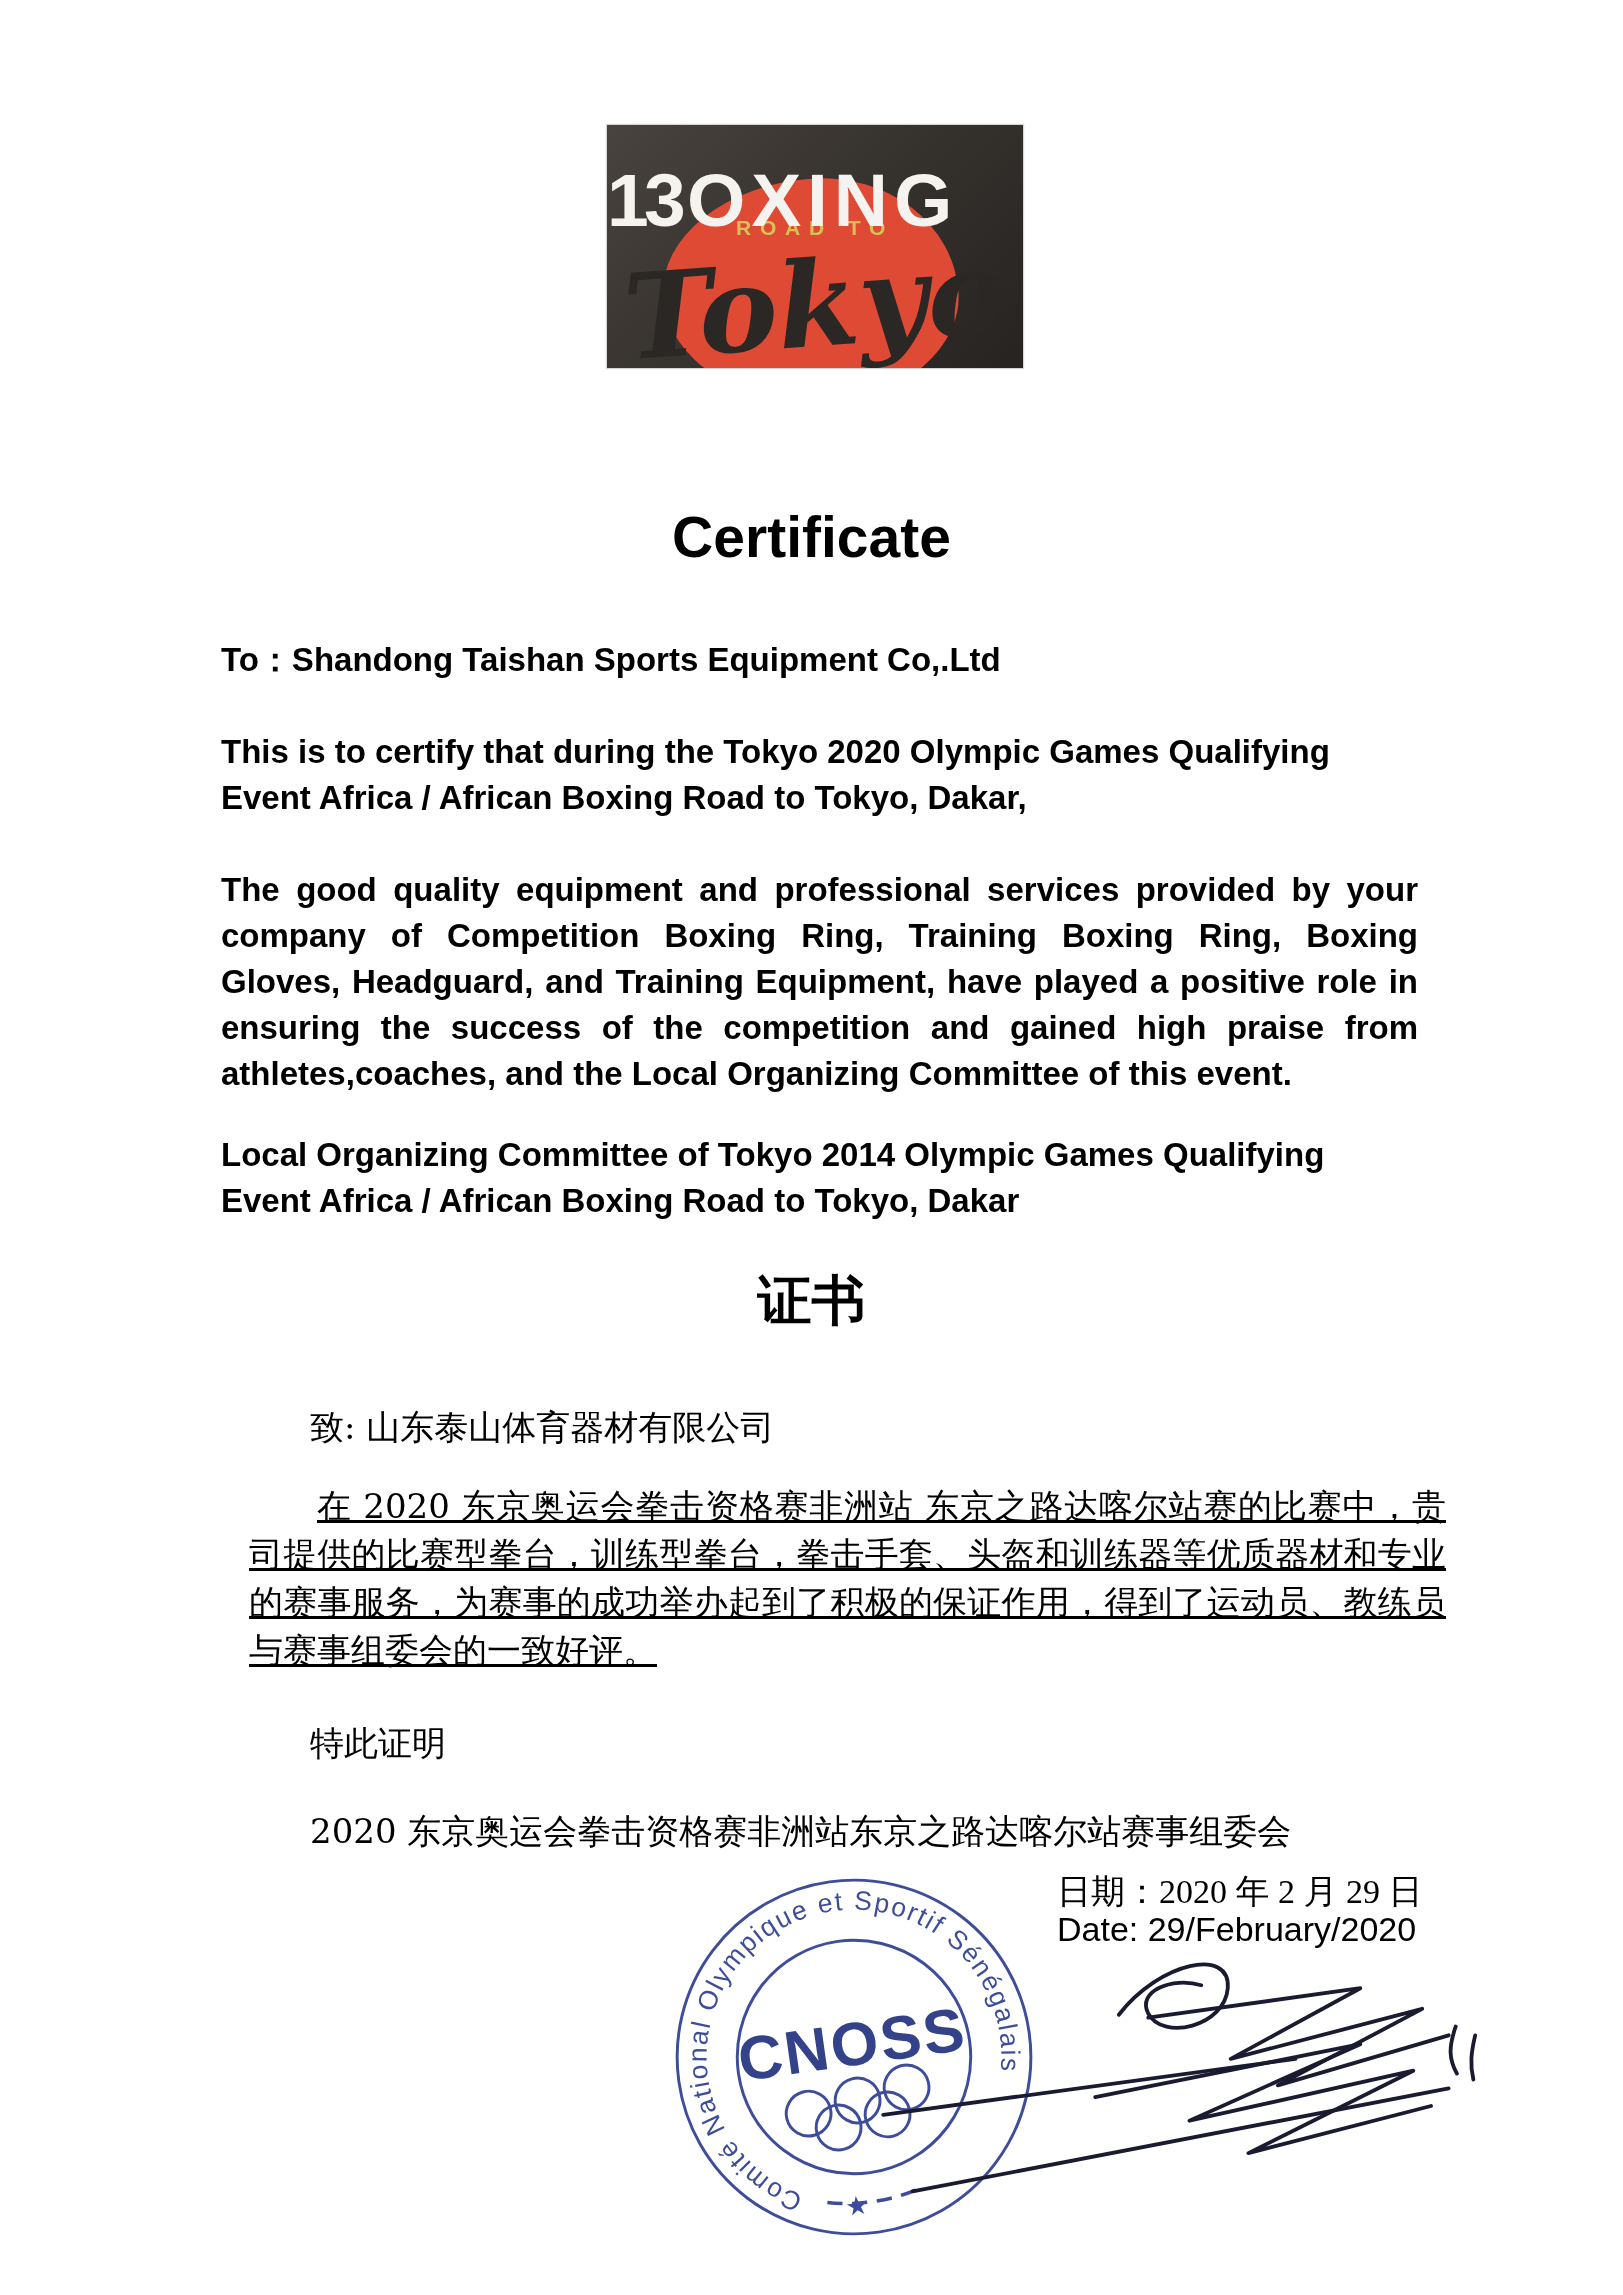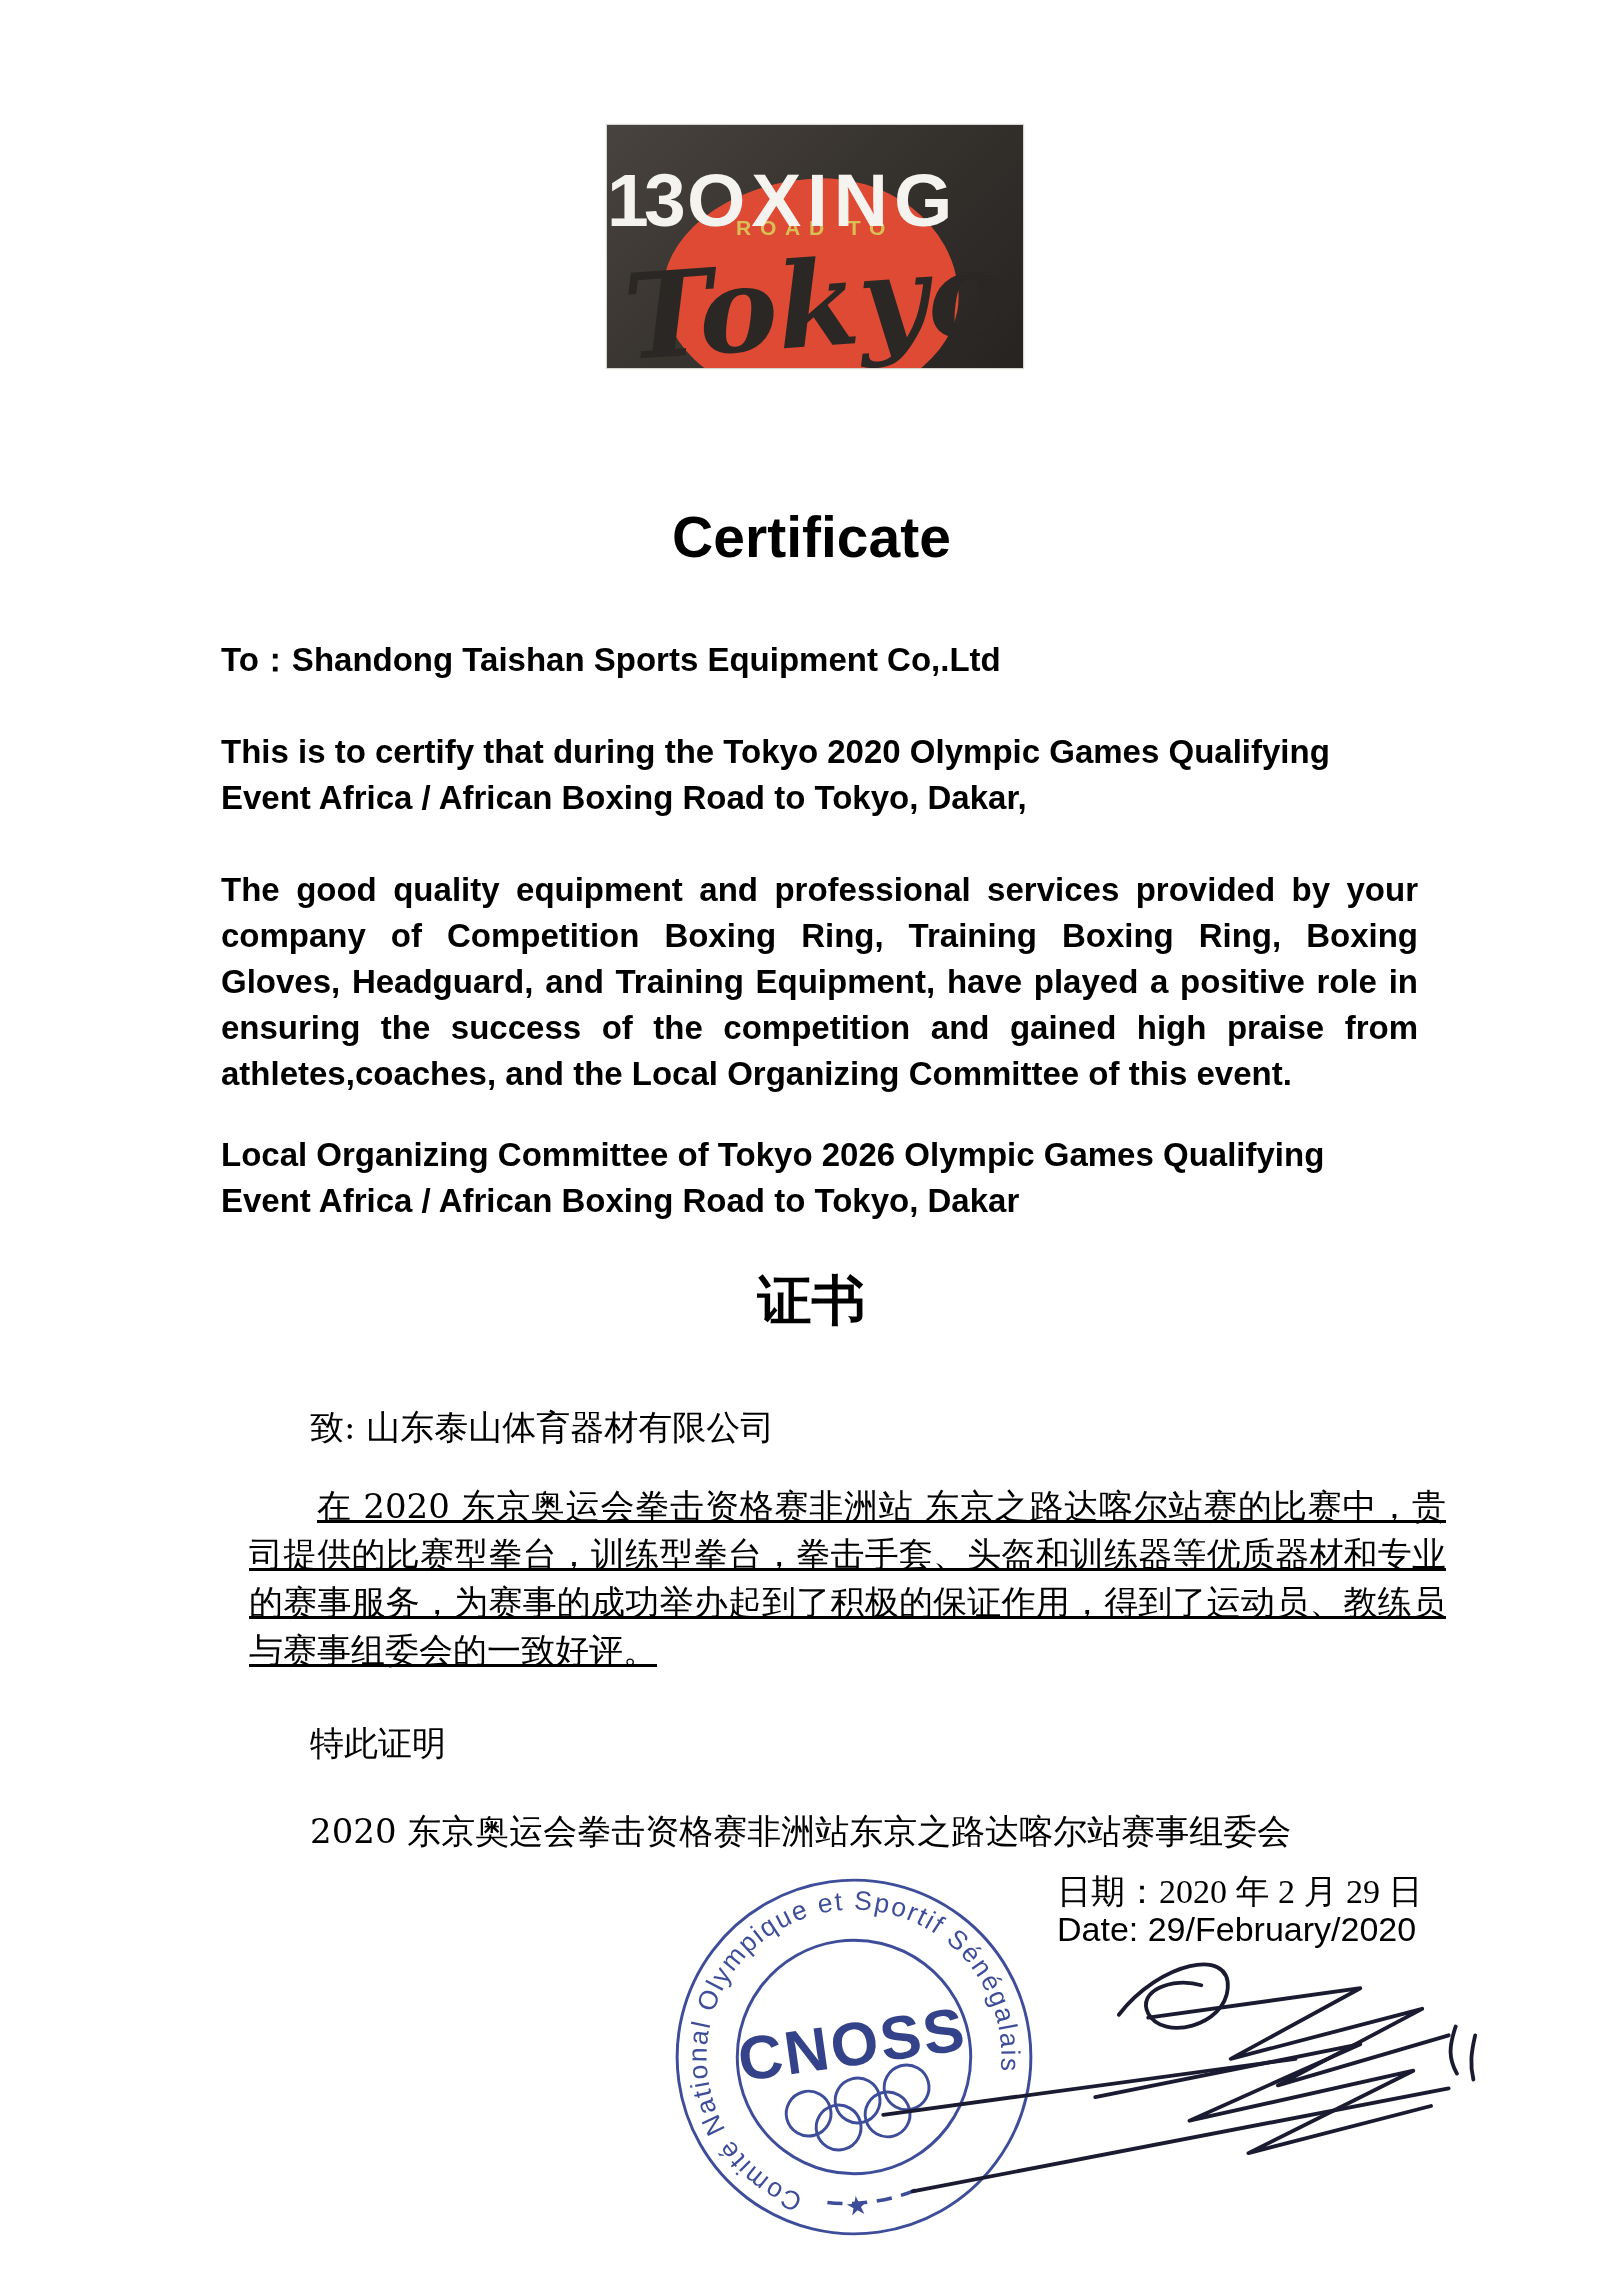--- a/index.html
+++ b/index.html
@@ -101,21 +101,21 @@
 </div>
 
 <div class="abs en-title">Certificate</div>
 
 <div class="abs en-text to-line">To：Shandong Taishan Sports Equipment Co,.Ltd</div>
 
 <div class="abs en-text para-1">This is to certify that during the Tokyo 2020 Olympic Games Qualifying Event Africa / African Boxing Road to Tokyo, Dakar,</div>
 
 <div class="abs en-text para-2">The good quality equipment and professional services provided by your company of Competition Boxing Ring, Training Boxing Ring, Boxing Gloves, Headguard, and Training Equipment, have played a positive role in ensuring the success of the competition and gained high praise from athletes,coaches, and the Local Organizing Committee of this event.</div>
 
-<div class="abs en-text para-3">Local Organizing Committee of Tokyo 2026 Olympic Games Qualifying Event Africa / African Boxing Road to Tokyo, Dakar</div>
+<div class="abs en-text para-3">Local Organizing Committee of Tokyo 2014 Olympic Games Qualifying Event Africa / African Boxing Road to Tokyo, Dakar</div>
 
 <div class="abs zh zh-title">证书</div>
 
 <div class="abs zh zh-text zh-to">致: 山东泰山体育器材有限公司</div>
 
 <div class="abs zh zh-text zh-para">在 2020 东京奥运会拳击资格赛非洲站 东京之路达喀尔站赛的比赛中，贵司提供的比赛型拳台，训练型拳台，拳击手套、头盔和训练器等优质器材和专业的赛事服务，为赛事的成功举办起到了积极的保证作用，得到了运动员、教练员与赛事组委会的一致好评。</div>
 
 <div class="abs zh zh-text zh-attest">特此证明</div>
 
 <div class="abs zh zh-text zh-committee">2020 东京奥运会拳击资格赛非洲站东京之路达喀尔站赛事组委会</div>

